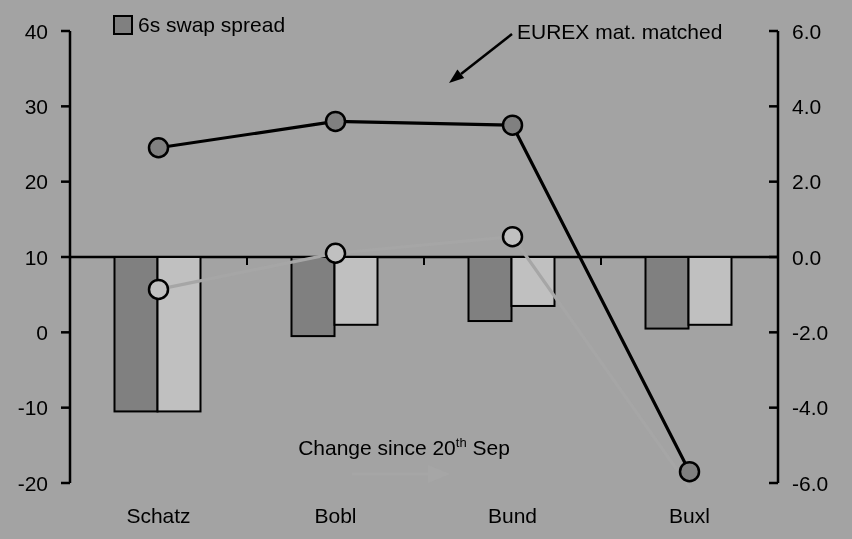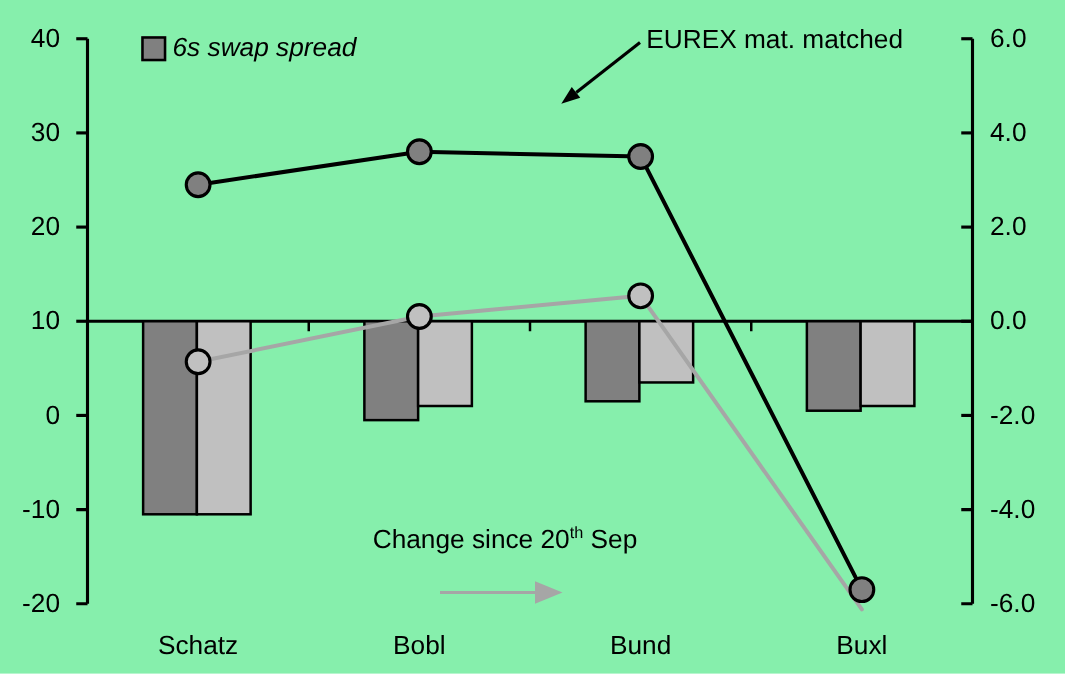--- a/index.html
+++ b/index.html
@@ -1,27 +1,27 @@
 <!DOCTYPE html>
 <html><head>
 <meta charset="utf-8">
 <style>
   html,body{margin:0;padding:0;background:#fff;}
   #stage{
-    position:relative;width:852px;height:539px;background:#86efac;
+    position:relative;width:852px;height:539px;background:#a3a3a3;
     font-family:"Liberation Sans",sans-serif;color:#000;overflow:hidden;
   }
   #chart-svg{position:absolute;left:0;top:0;}
   .overlay{position:absolute;white-space:nowrap;}
-  #legend{left:113px;top:28px;font-style:italic;}
+  #legend{left:113px;top:14px;}
   .legend-row{display:flex;align-items:center;height:22px;margin-bottom:13px;}
   .swatch{display:inline-block;width:16px;height:16px;border:2.5px solid #000;margin-right:5px;}
   .legend-row span.lbl{font-size:21px;line-height:22px;}
   #curve-annotation{left:517px;top:19px;font-size:21px;line-height:26px;text-align:center;}
-  #change-annotation{left:269px;top:418px;width:270px;text-align:center;font-size:21px;}
+  #change-annotation{left:269px;top:435px;width:270px;text-align:center;font-size:21px;}
   #change-annotation sup{font-size:13px;}
 </style>
 </head>
 <body>
 
 <div id="stage">
 
   <svg id="chart-svg" width="852" height="539" viewBox="0 0 852 539">
       <line x1="70" y1="257" x2="778" y2="257" stroke="#000000" stroke-width="2.5"></line>
       <rect x="114.5" y="257" width="43" height="154.43333333333334" fill="#808080" stroke="#000" stroke-width="2"></rect>

